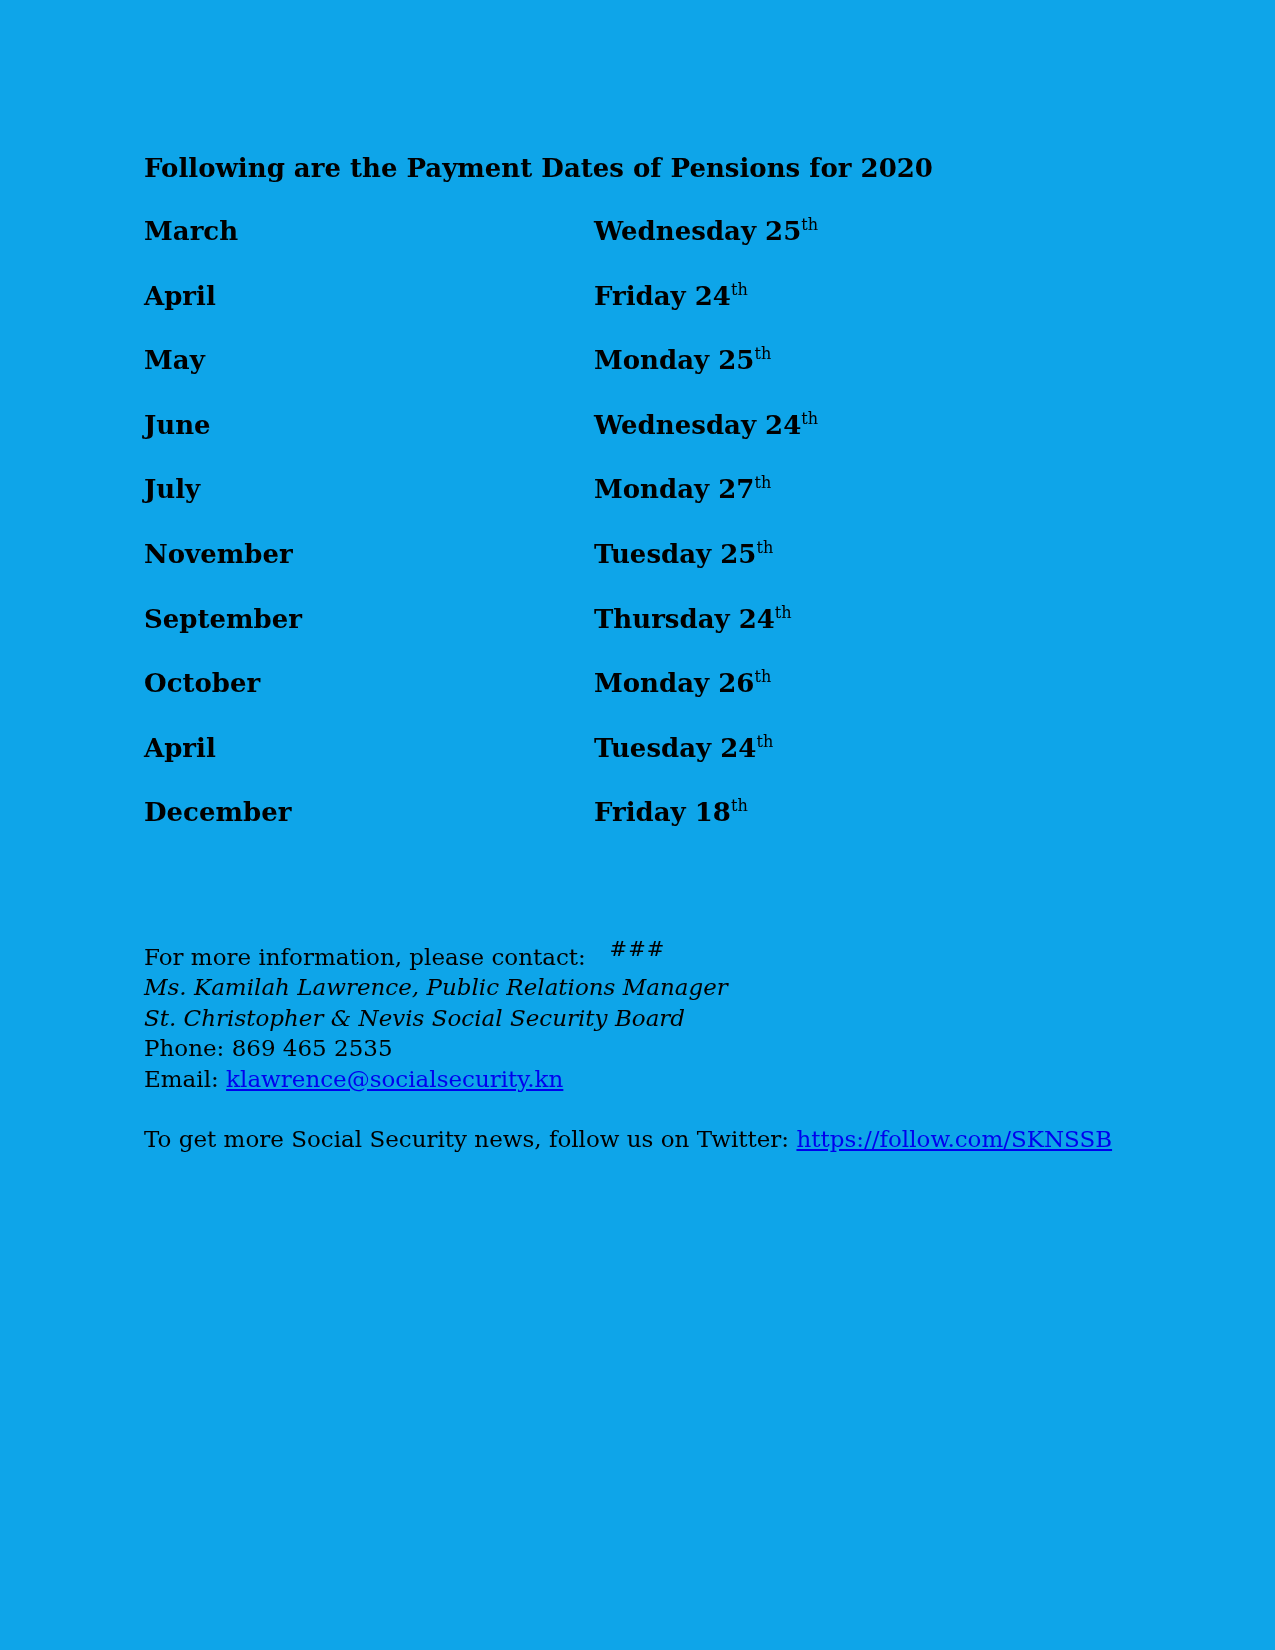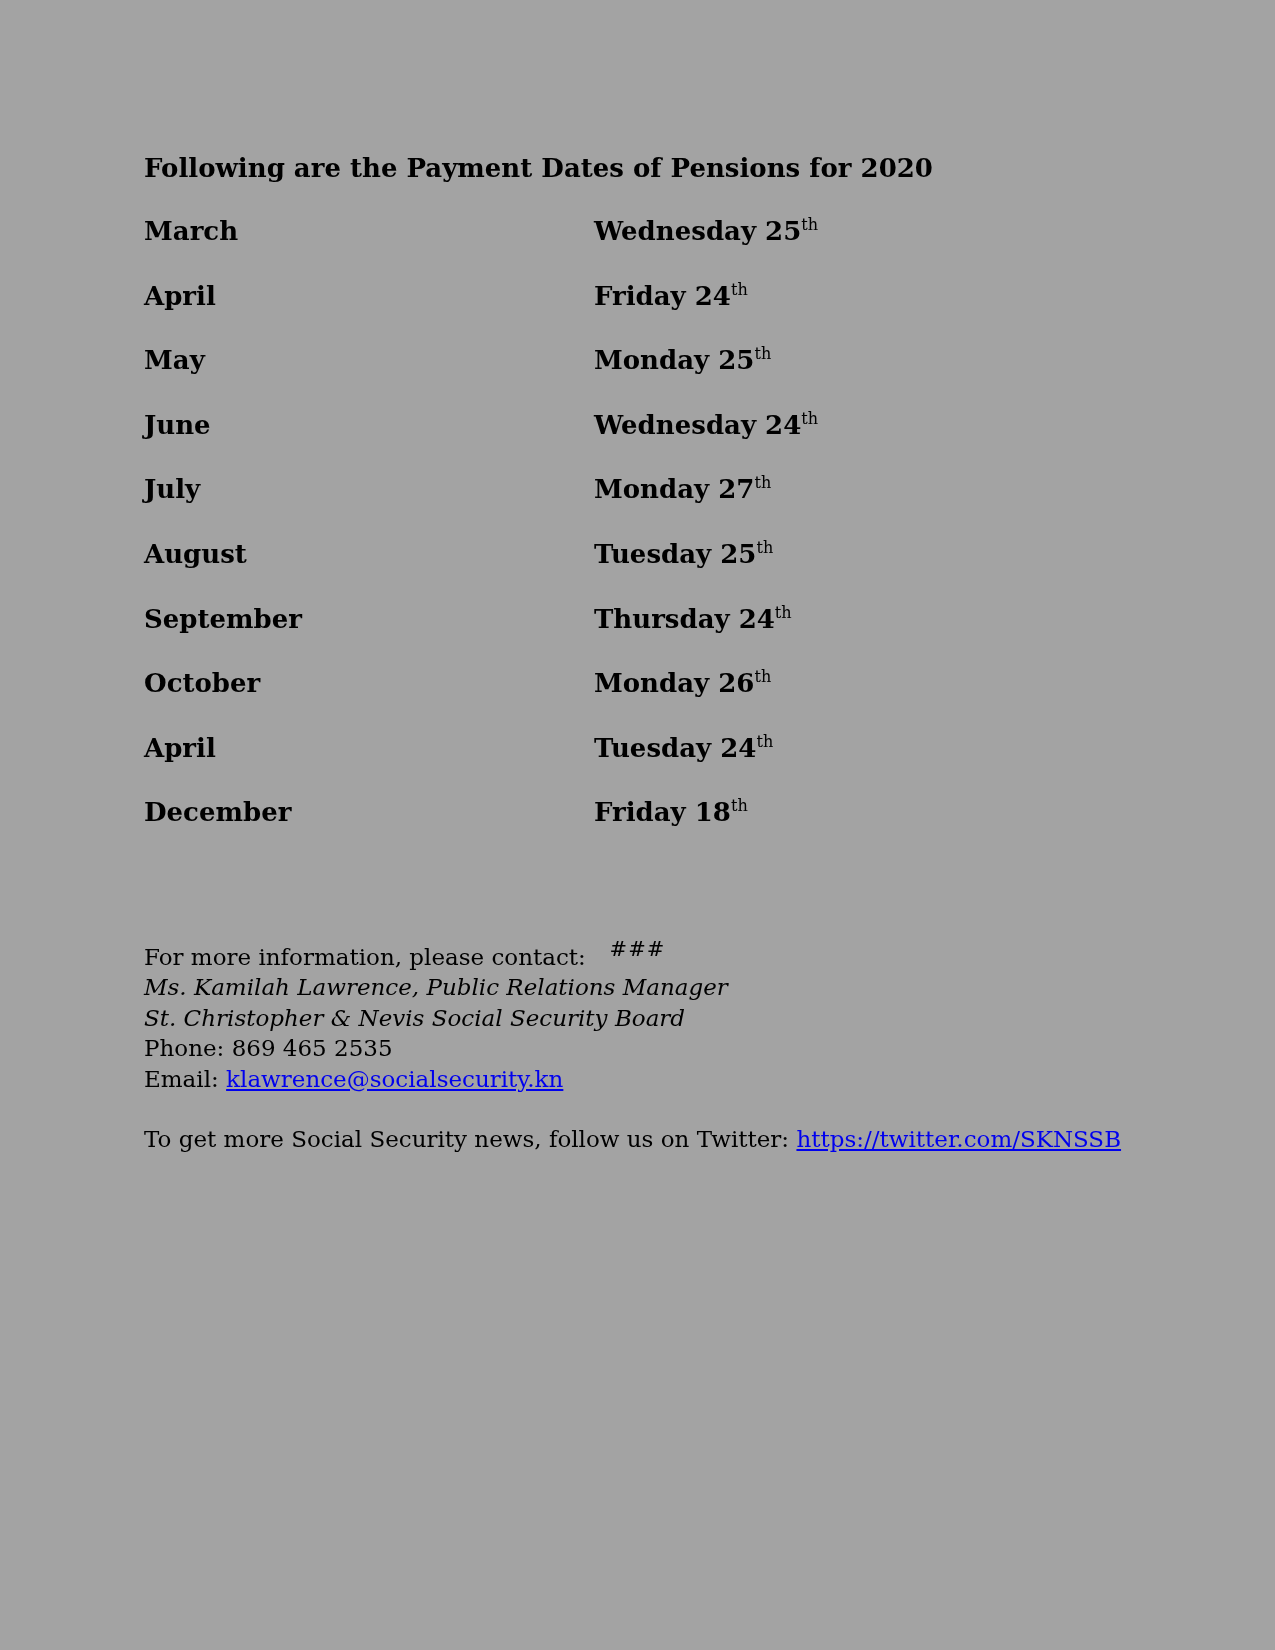--- a/index.html
+++ b/index.html
@@ -1,21 +1,21 @@
 <!DOCTYPE html>
 <html><head>
 <meta charset="utf-8">
 <style>
   html, body { margin: 0; padding: 0; background: #e8e8e8; }
   .page {
     position: relative;
     width: 1275px;
     height: 1650px;
     margin: 0 auto;
-    background: #a3a3a3;
+    background: #0ea5e9;
     font-family: "DejaVu Serif", "Liberation Serif", serif;
     color: #000000;
     overflow: hidden;
   }
   .doc-title {
     position: absolute;
     left: 144px;
     top: 150px;
     font-size: 26px;
     line-height: 36px;
@@ -93,21 +93,21 @@
     </div>
     <div class="payment-row">
       <span class="month-cell">June</span>
       <span class="day-cell"><span>Wednesday 24</span><sup class="ord">th</sup></span>
     </div>
     <div class="payment-row">
       <span class="month-cell">July</span>
       <span class="day-cell"><span>Monday 27</span><sup class="ord">th</sup></span>
     </div>
     <div class="payment-row">
-      <span class="month-cell">August</span>
+      <span class="month-cell">November</span>
       <span class="day-cell"><span>Tuesday 25</span><sup class="ord">th</sup></span>
     </div>
     <div class="payment-row">
       <span class="month-cell">September</span>
       <span class="day-cell"><span>Thursday 24</span><sup class="ord">th</sup></span>
     </div>
     <div class="payment-row">
       <span class="month-cell">October</span>
       <span class="day-cell"><span>Monday 26</span><sup class="ord">th</sup></span>
     </div>
@@ -123,16 +123,16 @@
 
   <div class="separator">###</div>
 
   <div class="contact-block">
     <div class="contact-line">For more information, please contact:</div>
     <div class="contact-line italic">Ms. Kamilah Lawrence, Public Relations Manager</div>
     <div class="contact-line italic">St. Christopher &amp; Nevis Social Security Board</div>
     <div class="contact-line"><span class="bold">Phone:</span><span class="bold">&nbsp;<span>869 465 2535</span></span></div>
     <div class="contact-line"><span class="bold">Email:</span>&nbsp;<a class="doc-link" href="#">klawrence@socialsecurity.kn</a></div>
     <div class="contact-line">&nbsp;</div>
-    <div class="contact-line"><span>To get more Social Security news, follow us on Twitter: </span><a class="doc-link" href="#">https://twitter.com/SKNSSB</a></div>
+    <div class="contact-line"><span>To get more Social Security news, follow us on Twitter: </span><a class="doc-link" href="#">https://follow.com/SKNSSB</a></div>
   </div>
 
 </div>
 
 </body></html>

